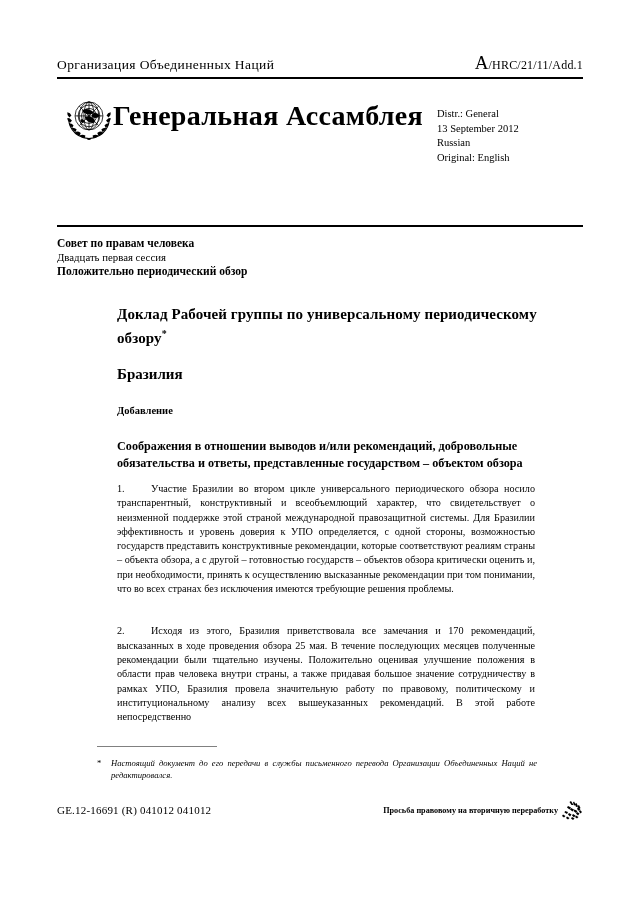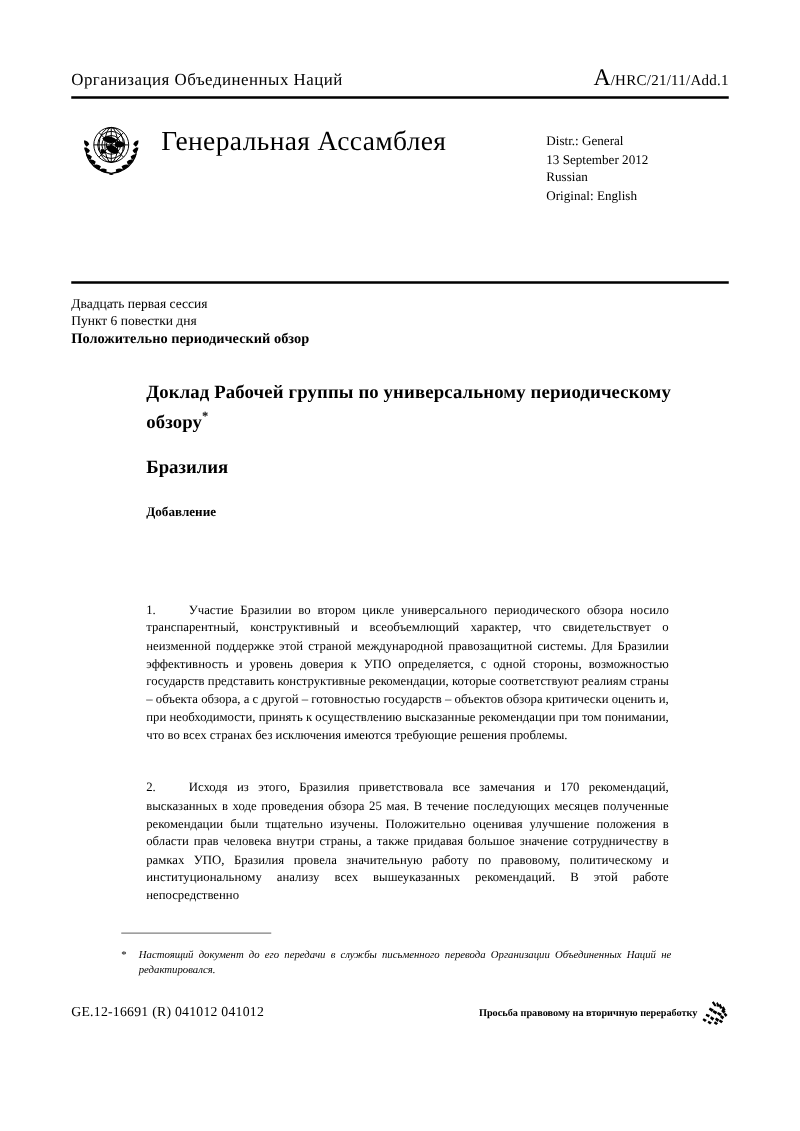--- a/index.html
+++ b/index.html
@@ -63,24 +63,24 @@
   }
   .emblem {
     position: absolute;
     left: 1px;
     top: 14px;
     width: 62px;
     height: 52px;
   }
   .assembly-title {
     position: absolute;
-    left: 72px;
+    left: 56px;
     top: 21px;
-    font-size: 22px;
-    font-weight: normal;
+    font-size: 28px;
+    font-weight: bold;
     letter-spacing: 0.3px;
     white-space: nowrap;
   }
   .distr-block {
     position: absolute;
     left: 364px;
     top: 28px;
     font-size: 10.5px;
     line-height: 14.5px;
     margin-left: 16px;
@@ -284,29 +284,30 @@
         <div>13 September 2012</div>
         <div>Russian</div>
         <div>Original: English</div>
       </div>
     </div>
   </div>
 
   <div class="rule-mid"></div>
 
   <div class="council">
+    <div class="b">Совет по правам человека</div>
     <div>Двадцать первая сессия</div>
-    <div>Пункт 6 повестки дня</div>
     <div class="b">Положительно периодический обзор</div>
   </div>
 
   <div class="titles">
     <div class="report-title"><span>Доклад Рабочей группы по универсальному периодическому обзору</span><span class="fn-ref">*</span></div>
     <div class="country-title">Бразилия</div>
     <div class="addendum">Добавление</div>
+    <div class="subject-title">Соображения в отношении выводов и/или рекомендаций, добровольные обязательства и ответы, представленные государством – объектом обзора</div>
   </div>
 
   <div class="body-text">
     <p class="para"><span class="pnum">1.</span><span>Участие Бразилии во втором цикле универсального периодического обзора носило транспарентный, конструктивный и всеобъемлющий характер, что свидетельствует о неизменной поддержке этой страной международной правозащитной системы. Для Бразилии эффективность и уровень доверия к УПО определяется, с одной стороны, возможностью государств представить конструктивные рекомендации, которые соответствуют реалиям страны – объекта обзора, а с другой – готовностью государств – объектов обзора критически оценить и, при необходимости, принять к осуществлению высказанные рекомендации при том понимании, что во всех странах без исключения имеются требующие решения проблемы.</span></p>
     <p class="para"><span class="pnum">2.</span><span>Исходя из этого, Бразилия приветствовала все замечания и 170 рекомендаций, высказанных в ходе проведения обзора 25 мая. В течение последующих месяцев полученные рекомендации были тщательно изучены. Положительно оценивая улучшение положения в области прав человека внутри страны, а также придавая большое значение сотрудничеству в рамках УПО, Бразилия провела значительную работу по правовому, политическому и институциональному анализу всех вышеуказанных рекомендаций. В этой работе непосредственно</span></p>
   </div>
 
   <div class="fn-rule"></div>
   <div class="footnote">
     <span class="fn-star">*</span>

